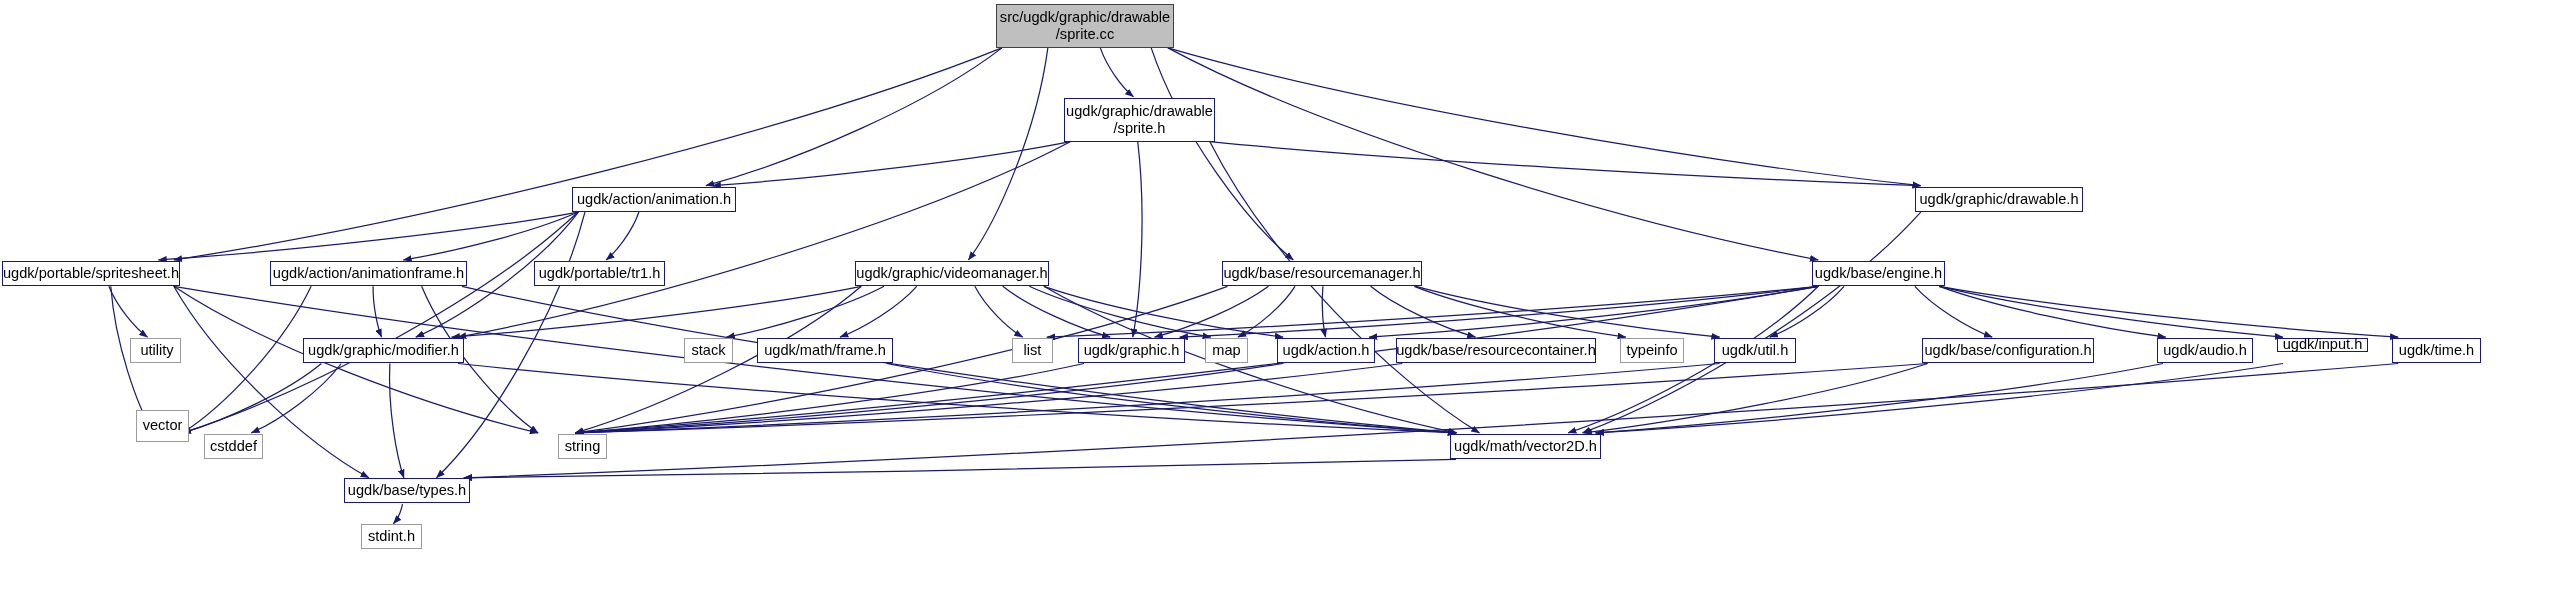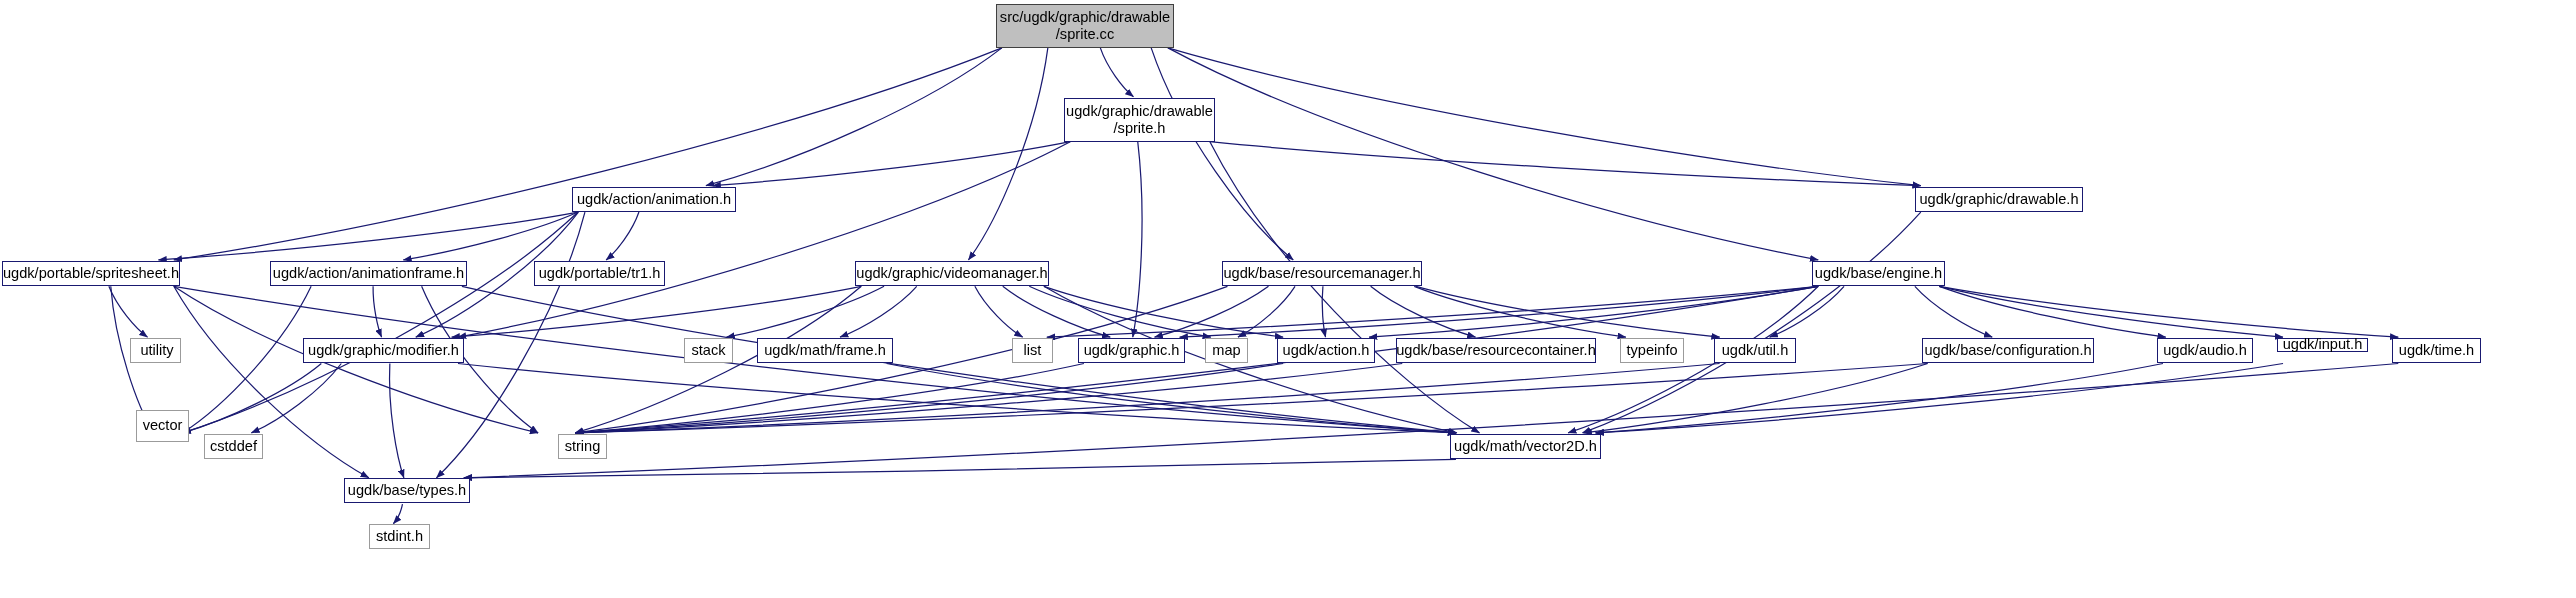--- a/index.html
+++ b/index.html
@@ -142,15 +142,15 @@
     <div class="node hdr" style="left: 1714px; top: 338px; width: 82px; height: 25.4px;">ugdk/util.h</div>
     <div class="node hdr" style="left: 1922px; top: 338px; width: 172px; height: 25.4px;">ugdk/base/configuration.h</div>
     <div class="node hdr" style="left: 2157px; top: 338px; width: 96px; height: 25.4px;">ugdk/audio.h</div>
     <div class="node hdr" style="left: 2277px; top: 338px; width: 91px; height: 14px;">ugdk/input.h</div>
     <div class="node hdr" style="left: 2392px; top: 338px; width: 89px; height: 25.4px;">ugdk/time.h</div>
     <div class="node sys" style="left: 136px; top: 410px; width: 53px; height: 32px;">vector</div>
     <div class="node sys" style="left: 204px; top: 434px; width: 59px; height: 25.4px;">cstddef</div>
     <div class="node sys" style="left: 532px; top: 434px; width: 49px; height: 25.4px; margin-left: 26px;">string</div>
     <div class="node hdr" style="left: 1450px; top: 434px; width: 151px; height: 25.4px;">ugdk/math/vector2D.h</div>
     <div class="node hdr" style="left: 344px; top: 478px; width: 126px; height: 25.4px;">ugdk/base/types.h</div>
-    <div class="node sys" style="left: 361px; top: 524px; width: 61px; height: 25.4px; margin-left: 8px;">stdint.h</div>
+    <div class="node sys" style="left: 361px; top: 524px; width: 61px; height: 25.4px;">stdint.h</div>
   </div>
 
 
 </body></html>

